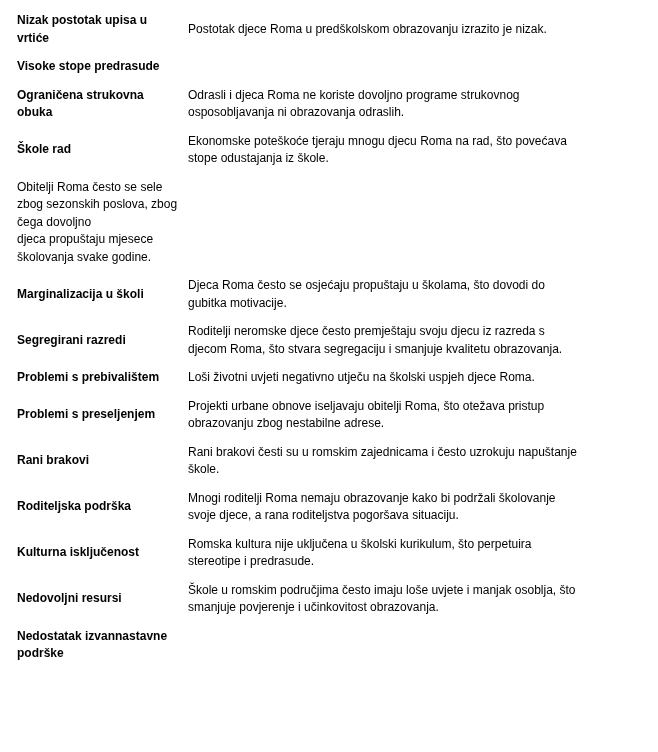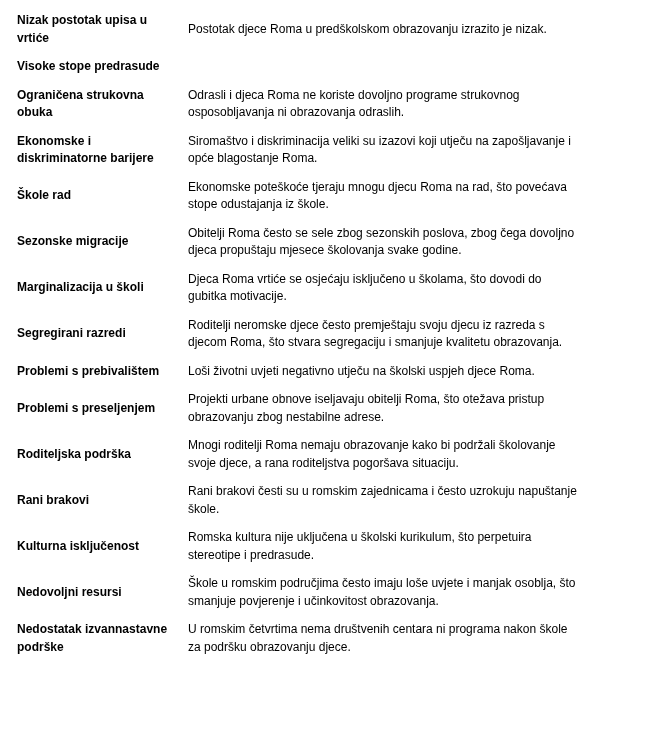--- a/index.html
+++ b/index.html
@@ -54,42 +54,35 @@
   </div>
 
   <div class="row">
     <div class="term">Ograničena strukovna
 obuka</div>
     <div class="desc">Odrasli i djeca Roma ne koriste dovoljno programe strukovnog
 osposobljavanja ni obrazovanja odraslih.</div>
   </div>
 
 
-  <div class="row">
-    <div class="term">Ekonomske i
-diskriminatorne barijere</div>
-    <div class="desc">Siromaštvo i diskriminacija veliki su izazovi koji utječu na zapošljavanje i
-opće blagostanje Roma.</div>
-  </div>
 
   <div class="row">
     <div class="term">Škole rad</div>
     <div class="desc">Ekonomske poteškoće tjeraju mnogu djecu Roma na rad, što povećava
 stope odustajanja iz škole.</div>
   </div>
 
   <div class="row">
-    <div class="term">Sezonske migracije</div>
     <div class="desc">Obitelji Roma često se sele zbog sezonskih poslova, zbog čega dovoljno
 djeca propuštaju mjesece školovanja svake godine.</div>
   </div>
 
   <div class="row">
     <div class="term">Marginalizacija u školi</div>
-    <div class="desc">Djeca Roma vrtiće se osjećaju isključeno u školama, što dovodi do
+    <div class="desc">Djeca Roma često se osjećaju propuštaju u školama, što dovodi do
 gubitka motivacije.</div>
   </div>
 
   <div class="row">
     <div class="term">Segregirani razredi</div>
     <div class="desc">Roditelji neromske djece često premještaju svoju djecu iz razreda s
 djecom Roma, što stvara segregaciju i smanjuje kvalitetu obrazovanja.</div>
   </div>
 
   <div class="row">
@@ -97,42 +90,40 @@
     <div class="desc">Loši životni uvjeti negativno utječu na školski uspjeh djece Roma.</div>
   </div>
 
   <div class="row">
     <div class="term">Problemi s preseljenjem</div>
     <div class="desc">Projekti urbane obnove iseljavaju obitelji Roma, što otežava pristup
 obrazovanju zbog nestabilne adrese.</div>
   </div>
 
   <div class="row">
+    <div class="term">Rani brakovi</div>
+    <div class="desc">Rani brakovi česti su u romskim zajednicama i često uzrokuju napuštanje
+škole.</div>
+  </div>
+
+  <div class="row">
     <div class="term">Roditeljska podrška</div>
     <div class="desc">Mnogi roditelji Roma nemaju obrazovanje kako bi podržali školovanje
 svoje djece, a rana roditeljstva pogoršava situaciju.</div>
-  </div>
-
-  <div class="row">
-    <div class="term">Rani brakovi</div>
-    <div class="desc">Rani brakovi česti su u romskim zajednicama i često uzrokuju napuštanje
-škole.</div>
   </div>
 
   <div class="row">
     <div class="term">Kulturna isključenost</div>
     <div class="desc">Romska kultura nije uključena u školski kurikulum, što perpetuira
 stereotipe i predrasude.</div>
   </div>
 
   <div class="row">
     <div class="term">Nedovoljni resursi</div>
     <div class="desc">Škole u romskim područjima često imaju loše uvjete i manjak osoblja, što
 smanjuje povjerenje i učinkovitost obrazovanja.</div>
   </div>
 
   <div class="row">
     <div class="term">Nedostatak izvannastavne
 podrške</div>
-    <div class="desc">U romskim četvrtima nema društvenih centara ni programa nakon škole
-za podršku obrazovanju djece.</div>
   </div>
 </main>
 
 </body></html>

